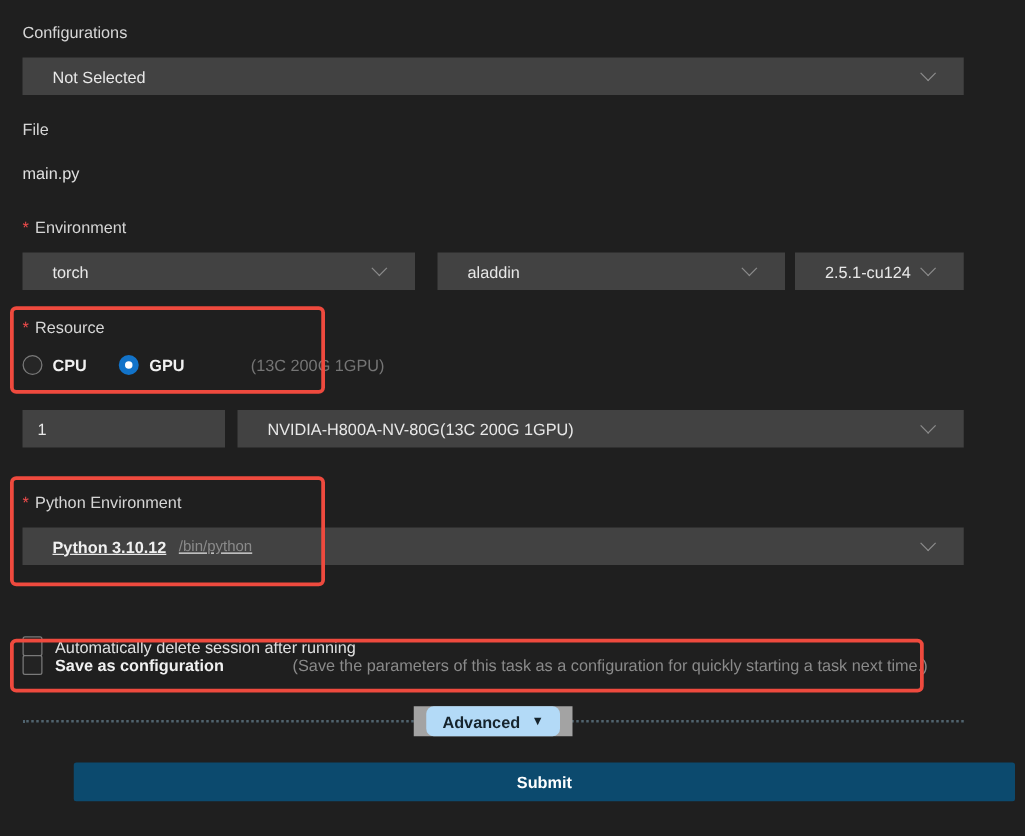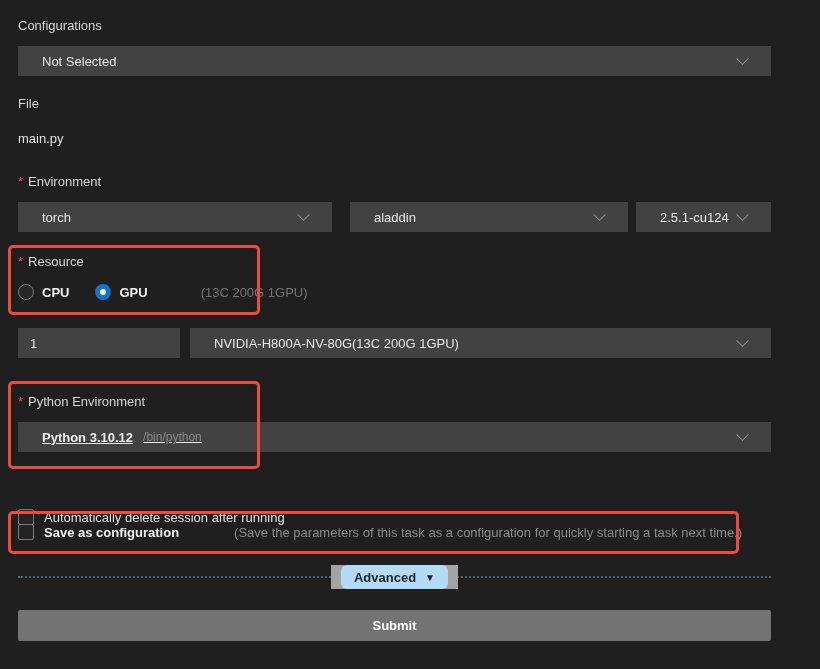--- a/index.html
+++ b/index.html
@@ -61,24 +61,25 @@
   .adv-wrap{background:#a3a3a3;padding:0 10px;display:inline-block;}
   .adv-btn{
     background:#b3daf7;color:#16242d;font-weight:bold;font-size:13px;
     border:none;border-radius:6px;height:24px;padding:0 13px;
     display:inline-flex;align-items:center;gap:9px;cursor:pointer;
     font-family:"Liberation Sans", sans-serif;
   }
   .adv-btn .caret{font-size:10px;color:#16242d;}
   
   .submit-btn{
-    background:#737373;color:#ffffff;font-weight:bold;font-size:13px;
+    background:#0c4a6e;color:#ffffff;font-weight:bold;font-size:13px;
     border:none;border-radius:2px;width:753px;height:31px;cursor:pointer;
     display:flex;align-items:center;justify-content:center;
     font-family:"Liberation Sans", sans-serif;
+    margin-left:41px;
   }
   .py-path{color:#8a8a8a;margin-left:10px;font-size:12px;}
 </style>
 </head>
 <body>
 
 <div class="abs label" style="left:18px;top:18px;">Configurations</div>
 
 <div class="abs dd" style="left:18px;top:46px;width:753px;">
   <span class="grow">Not Selected</span>

